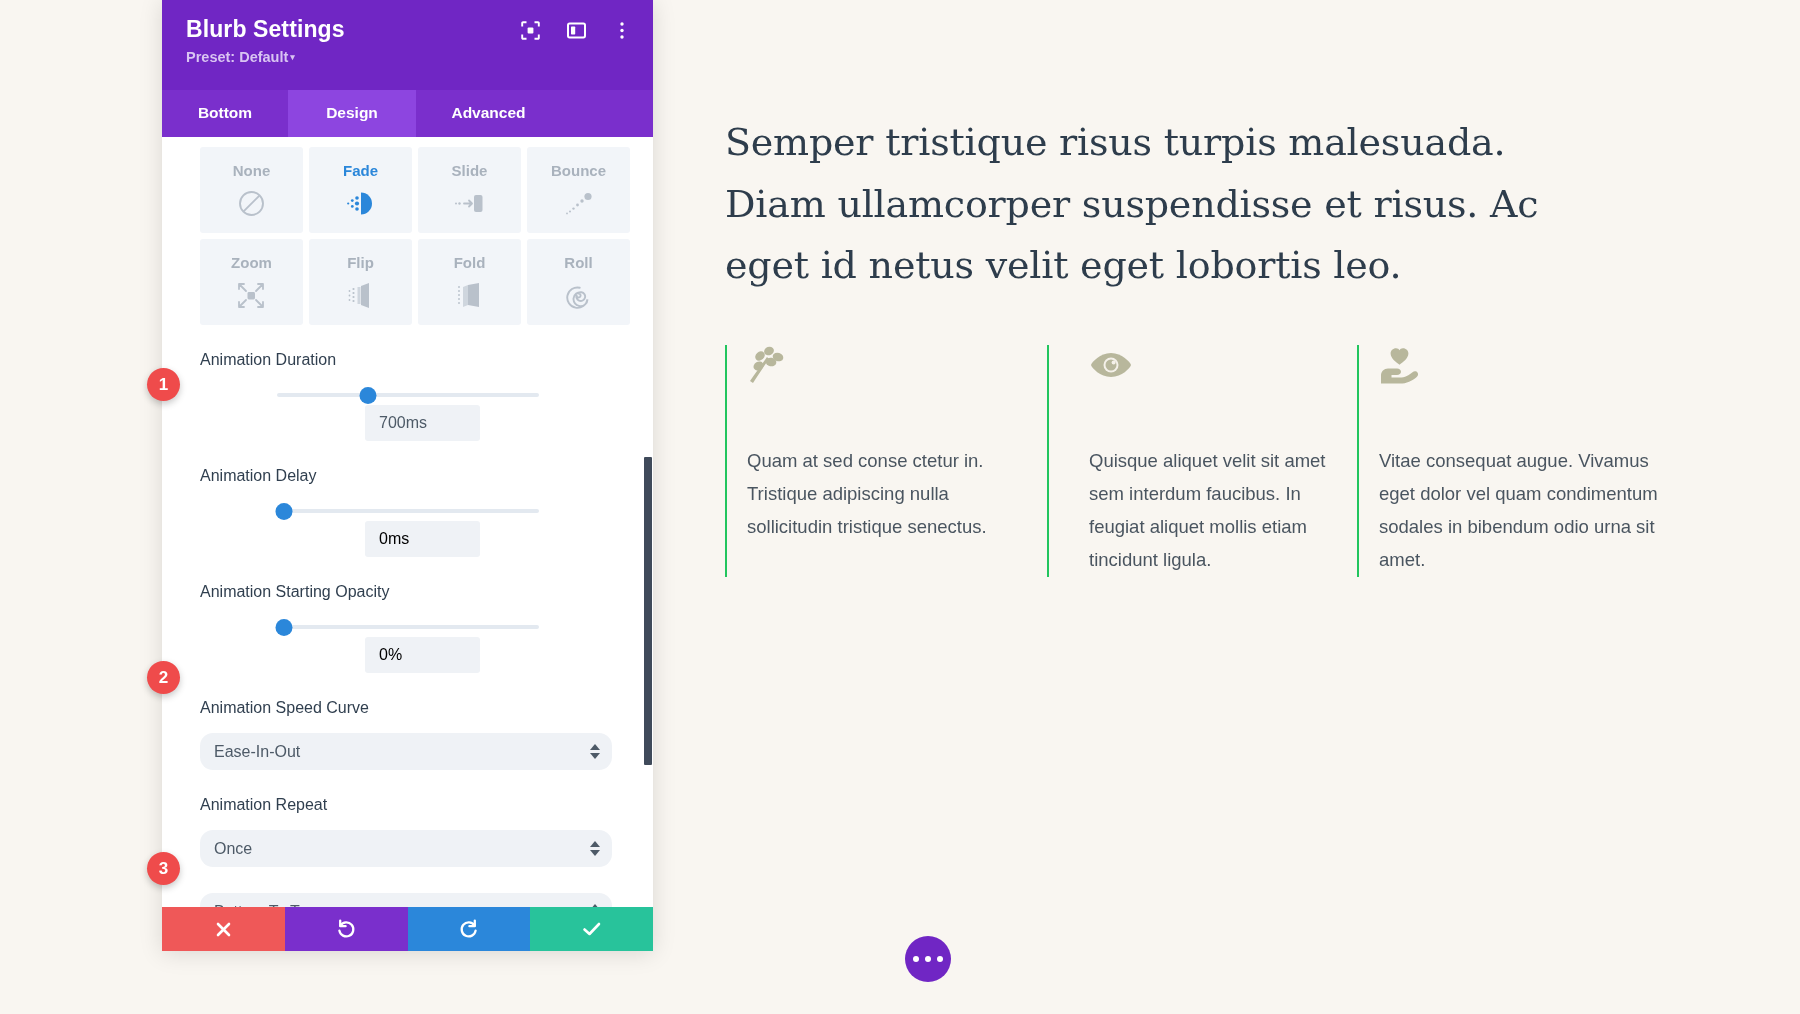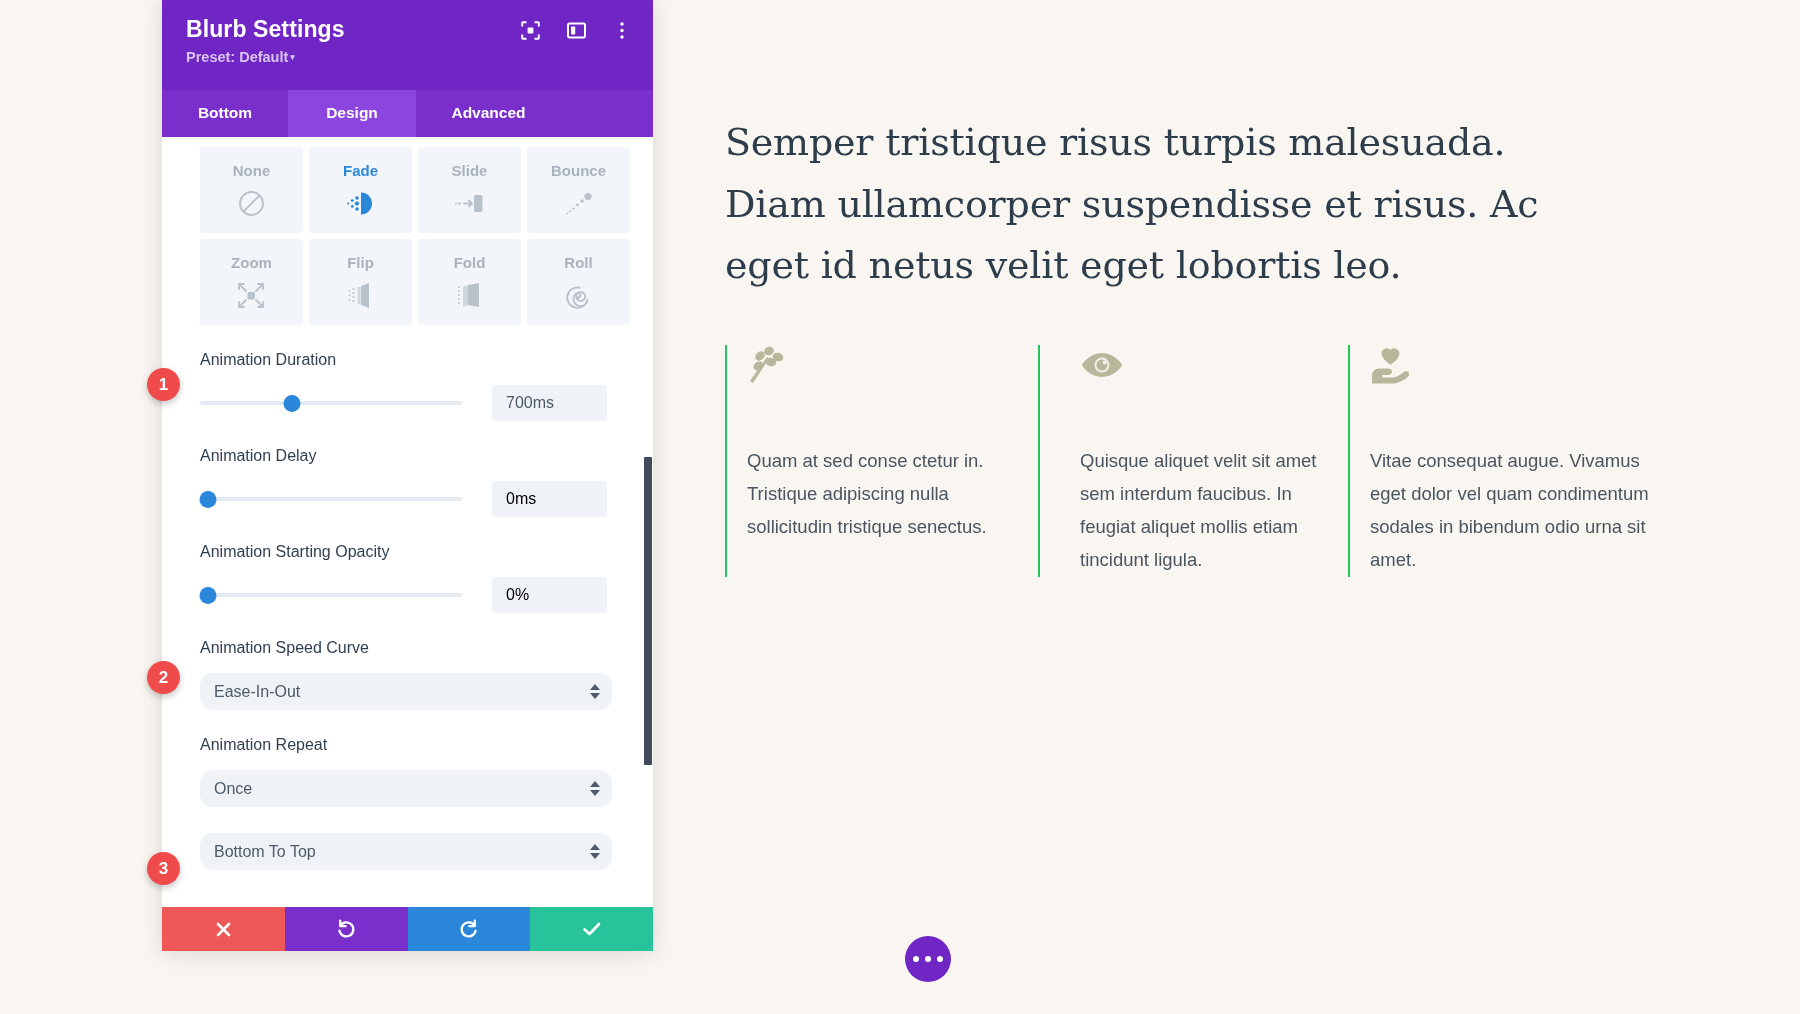--- a/index.html
+++ b/index.html
@@ -46,21 +46,21 @@
     width: 1060px;
     display: flex;
   }
 
   .blurb {
     width: 310px;
     padding-left: 20px;
     border-left: 2px solid #22c55e;
     margin-right: 0;
   }
-  .blurb:nth-child(2) { margin-left: 3px; padding-left: 40px; }
+  .blurb:nth-child(2) { margin-left: 12px; padding-left: 40px; }
 
   .blurb-icon {
     height: 52px;
     margin-bottom: 48px;
     display: flex;
     align-items: flex-start;
   }
   .blurb-icon svg { display: block; }
 
   .blurb-text {
@@ -206,20 +206,21 @@
   .field-label {
     font-size: 16px;
     color: #303f4f;
     margin-bottom: 16px;
   }
 
   .slider-row {
     display: flex;
     align-items: center;
     gap: 0;
+    flex-direction: column;
   }
   .slider {
     position: relative;
     width: 262px;
     height: 20px;
     display: flex;
     align-items: center;
     cursor: pointer;
   }
   .slider .track {

